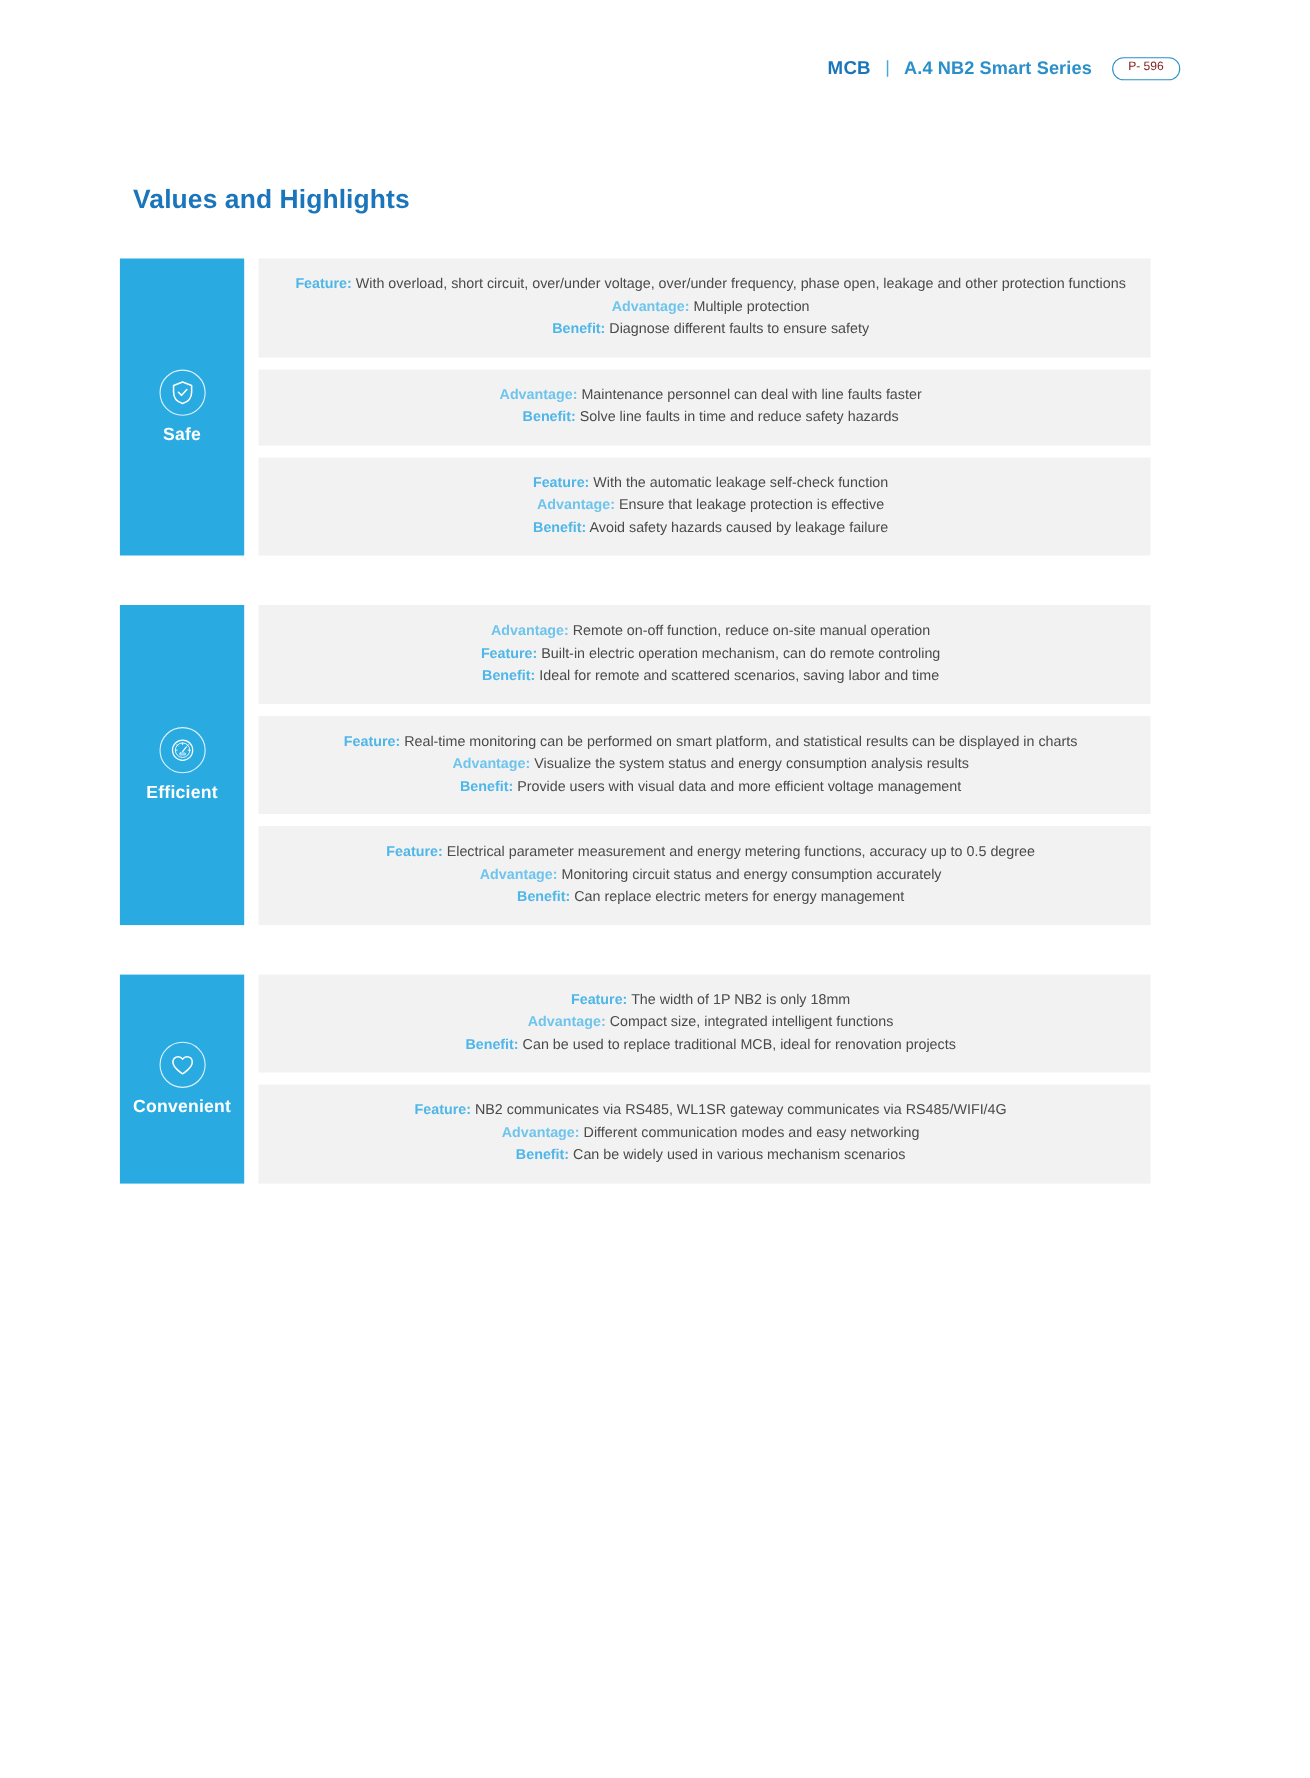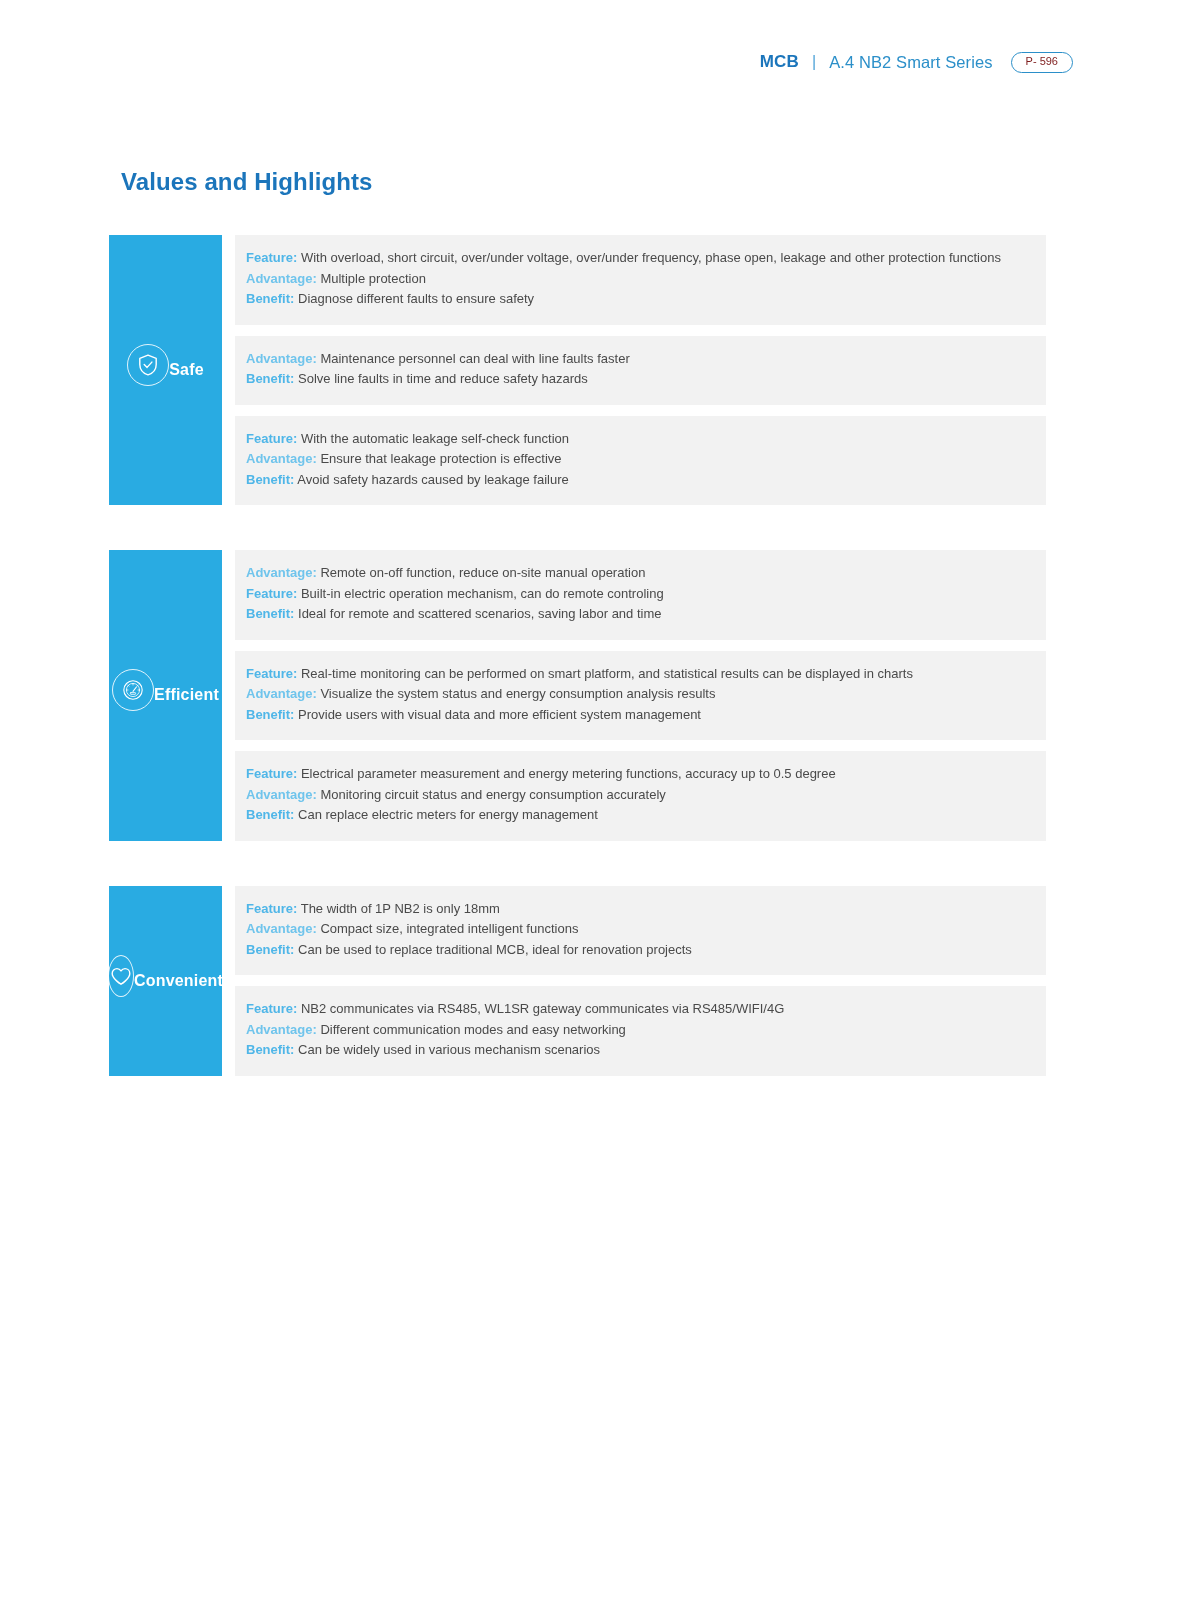--- a/index.html
+++ b/index.html
@@ -34,21 +34,21 @@
   }
   .hdr-sep {
     font-size: 16px;
     color: #4ea3d8;
     margin: 0 9px;
     font-weight: 400;
   }
   .hdr-series {
     font-size: 16.5px;
     color: #2b8fc9;
-    font-weight: 400;
+    font-weight: 700;
     letter-spacing: 0.1px;
   }
   .hdr-page {
     margin-left: 14px;
     border: 1.3px solid #2b8fc9;
     border-radius: 14px;
     padding: 2px 14px 3px 14px;
     font-size: 11px;
     color: #7f1d1d;
     line-height: 1.25;
@@ -77,20 +77,21 @@
     align-items: stretch;
     margin-bottom: 45px;
   }
   .section:last-child { margin-bottom: 0; }
 
   .cat-panel {
     width: 113px;
     flex: 0 0 113px;
     background: #29abe2;
     display: flex;
+    flex-direction: column;
     align-items: center;
     justify-content: center;
     color: #ffffff;
   }
   .cat-icon {
     width: 40px;
     height: 40px;
     border: 1.4px solid rgba(255,255,255,0.85);
     border-radius: 50%;
     display: flex;
@@ -105,20 +106,21 @@
     letter-spacing: 0.2px;
     line-height: 1;
   }
 
   .cards {
     flex: 1 1 auto;
     display: flex;
     flex-direction: column;
     gap: 11px;
     margin-left: 13px;
+    text-align: center;
   }
   .card {
     background: #f2f2f2;
     padding: 13px 0 15px 11px;
     flex: 1 1 auto;
     display: flex;
     flex-direction: column;
     justify-content: center;
   }
   .line {
@@ -195,21 +197,21 @@
     </div>
     <div class="cards">
       <div class="card">
         <div class="line"><span class="lbl lbl-advantage">Advantage:</span> <span class="txt">Remote on-off function, reduce on-site manual operation</span></div>
         <div class="line"><span class="lbl">Feature:</span> <span class="txt">Built-in electric operation mechanism, can do remote controling</span></div>
         <div class="line"><span class="lbl">Benefit:</span> <span class="txt">Ideal for remote and scattered scenarios, saving labor and time</span></div>
       </div>
       <div class="card">
         <div class="line"><span class="lbl">Feature:</span> <span class="txt">Real-time monitoring can be performed on smart platform, and statistical results can be displayed in charts</span></div>
         <div class="line"><span class="lbl lbl-advantage">Advantage:</span> <span class="txt">Visualize the system status and energy consumption analysis results</span></div>
-        <div class="line"><span class="lbl">Benefit:</span> <span class="txt">Provide users with visual data and more efficient system management</span></div>
+        <div class="line"><span class="lbl">Benefit:</span> <span class="txt">Provide users with visual data and more efficient voltage management</span></div>
       </div>
       <div class="card">
         <div class="line"><span class="lbl">Feature:</span> <span class="txt">Electrical parameter measurement and energy metering functions, accuracy up to 0.5 degree</span></div>
         <div class="line"><span class="lbl lbl-advantage">Advantage:</span> <span class="txt">Monitoring circuit status and energy consumption accurately</span></div>
         <div class="line"><span class="lbl">Benefit:</span> <span class="txt">Can replace electric meters for energy management</span></div>
       </div>
     </div>
   </div>
 
   <div class="section">

